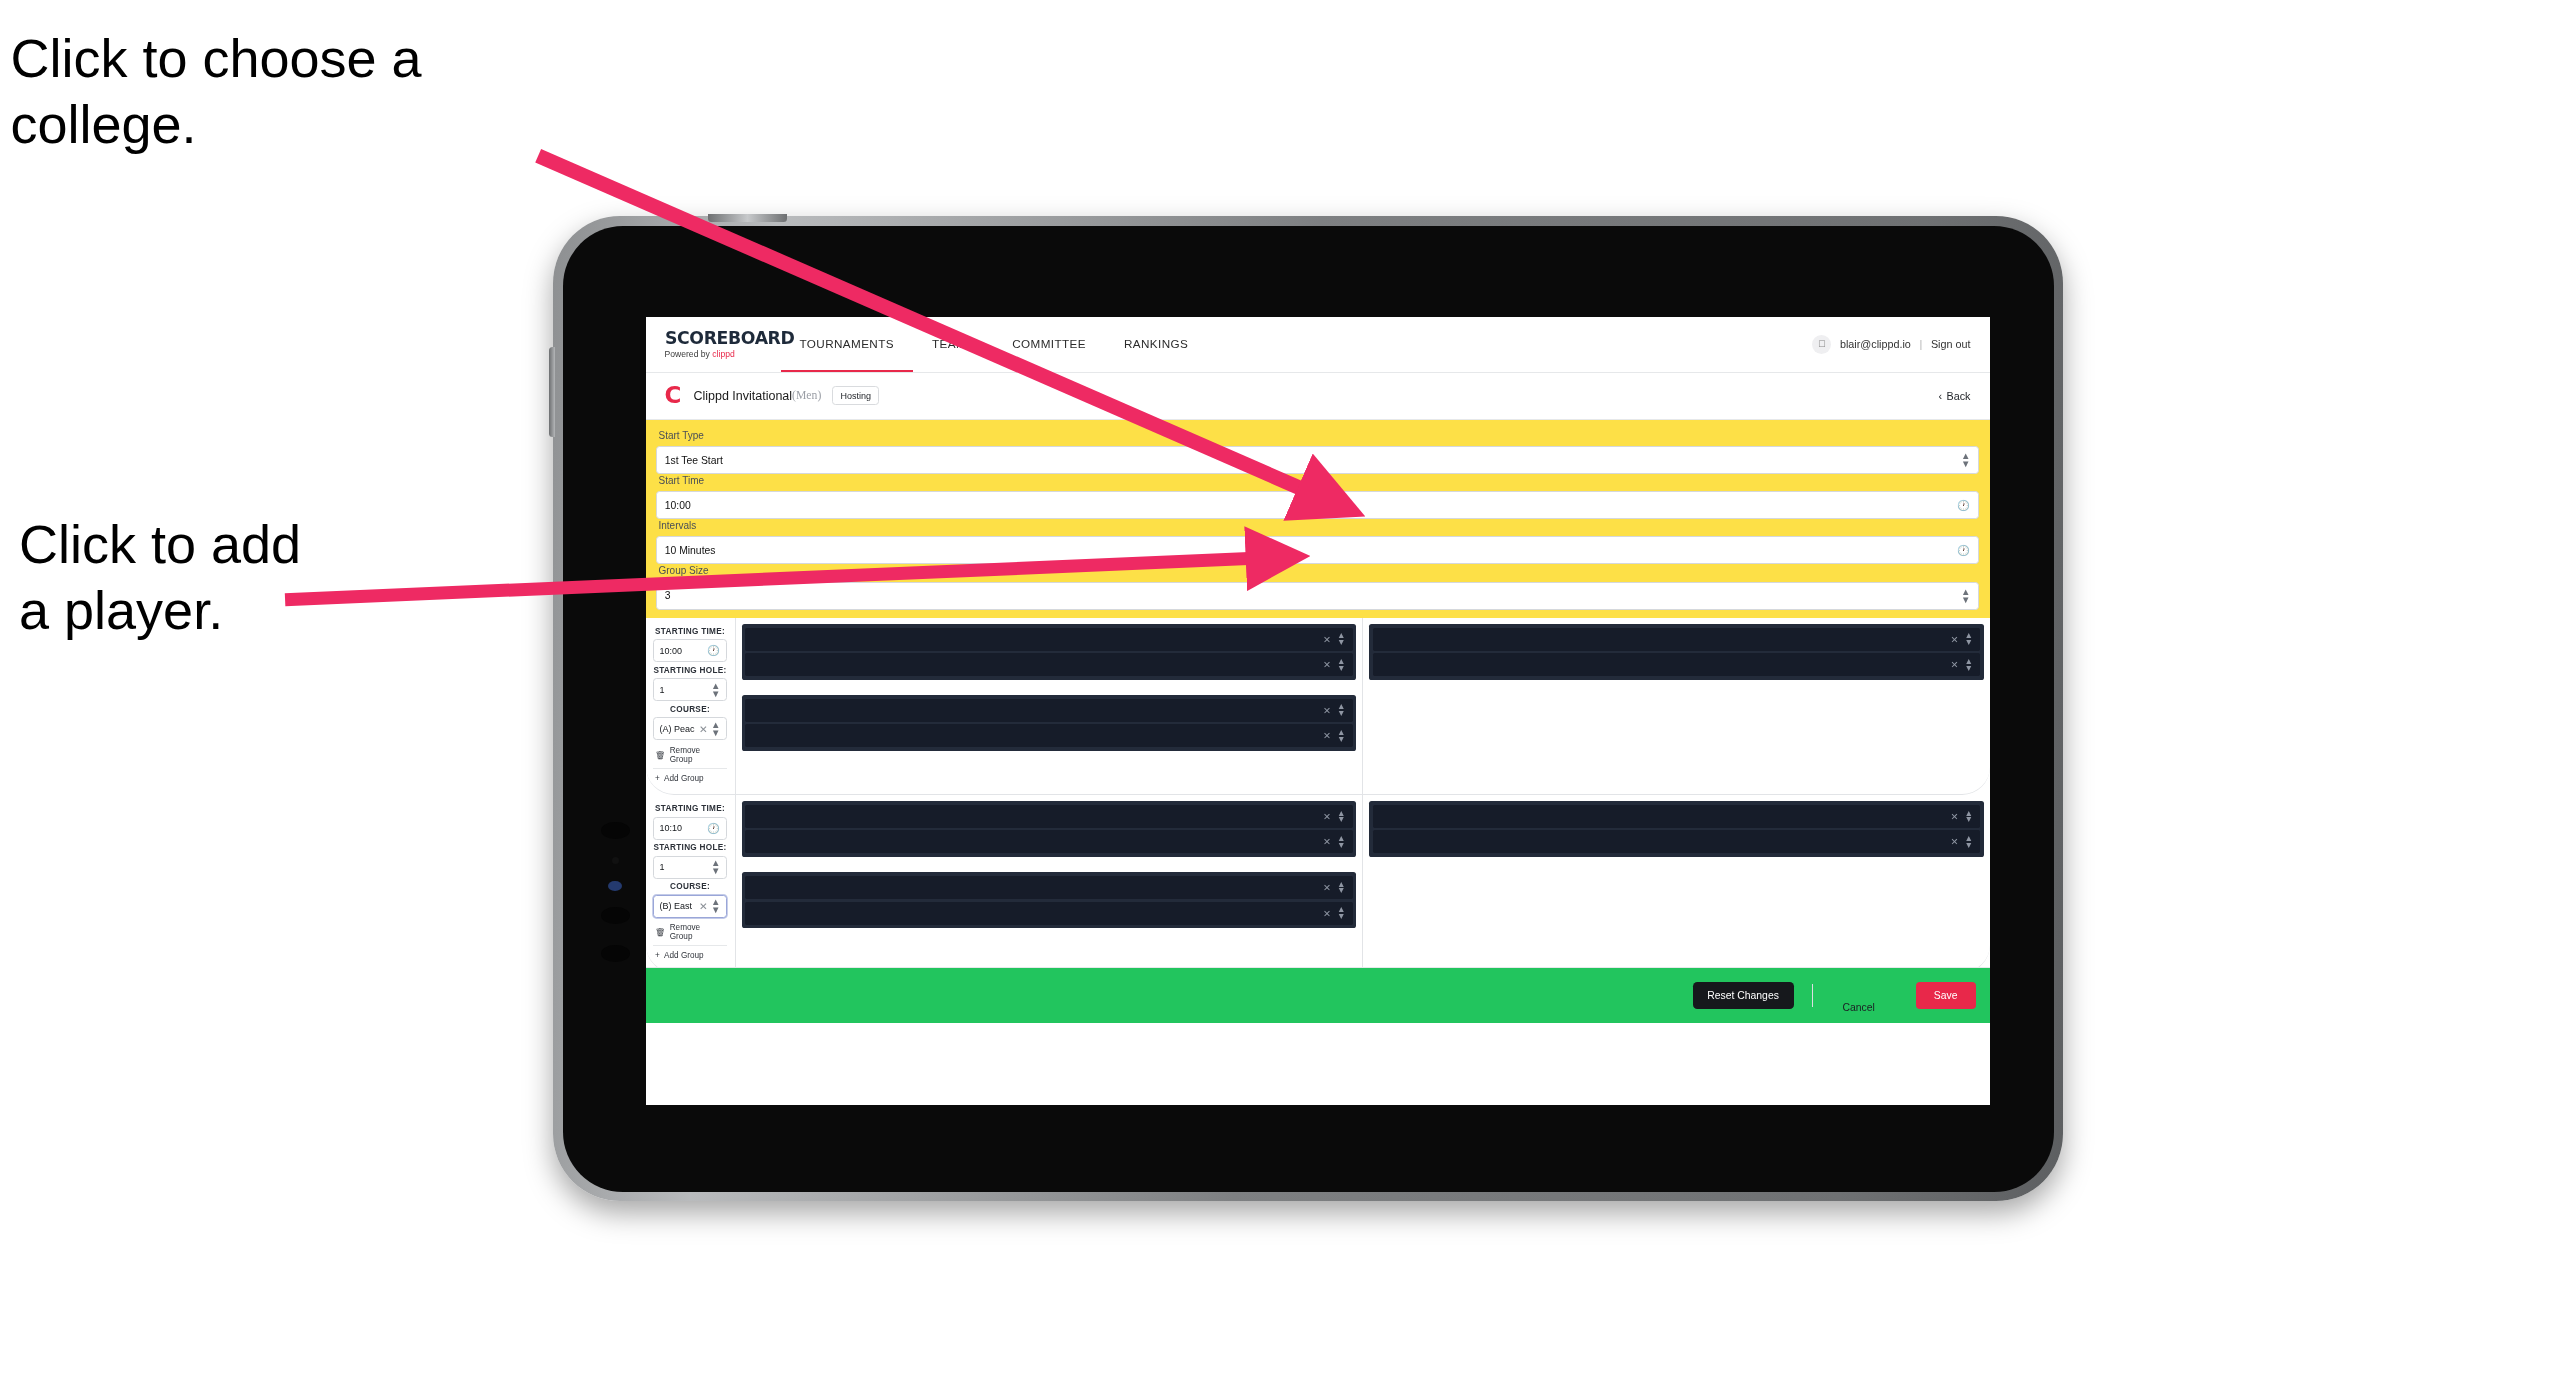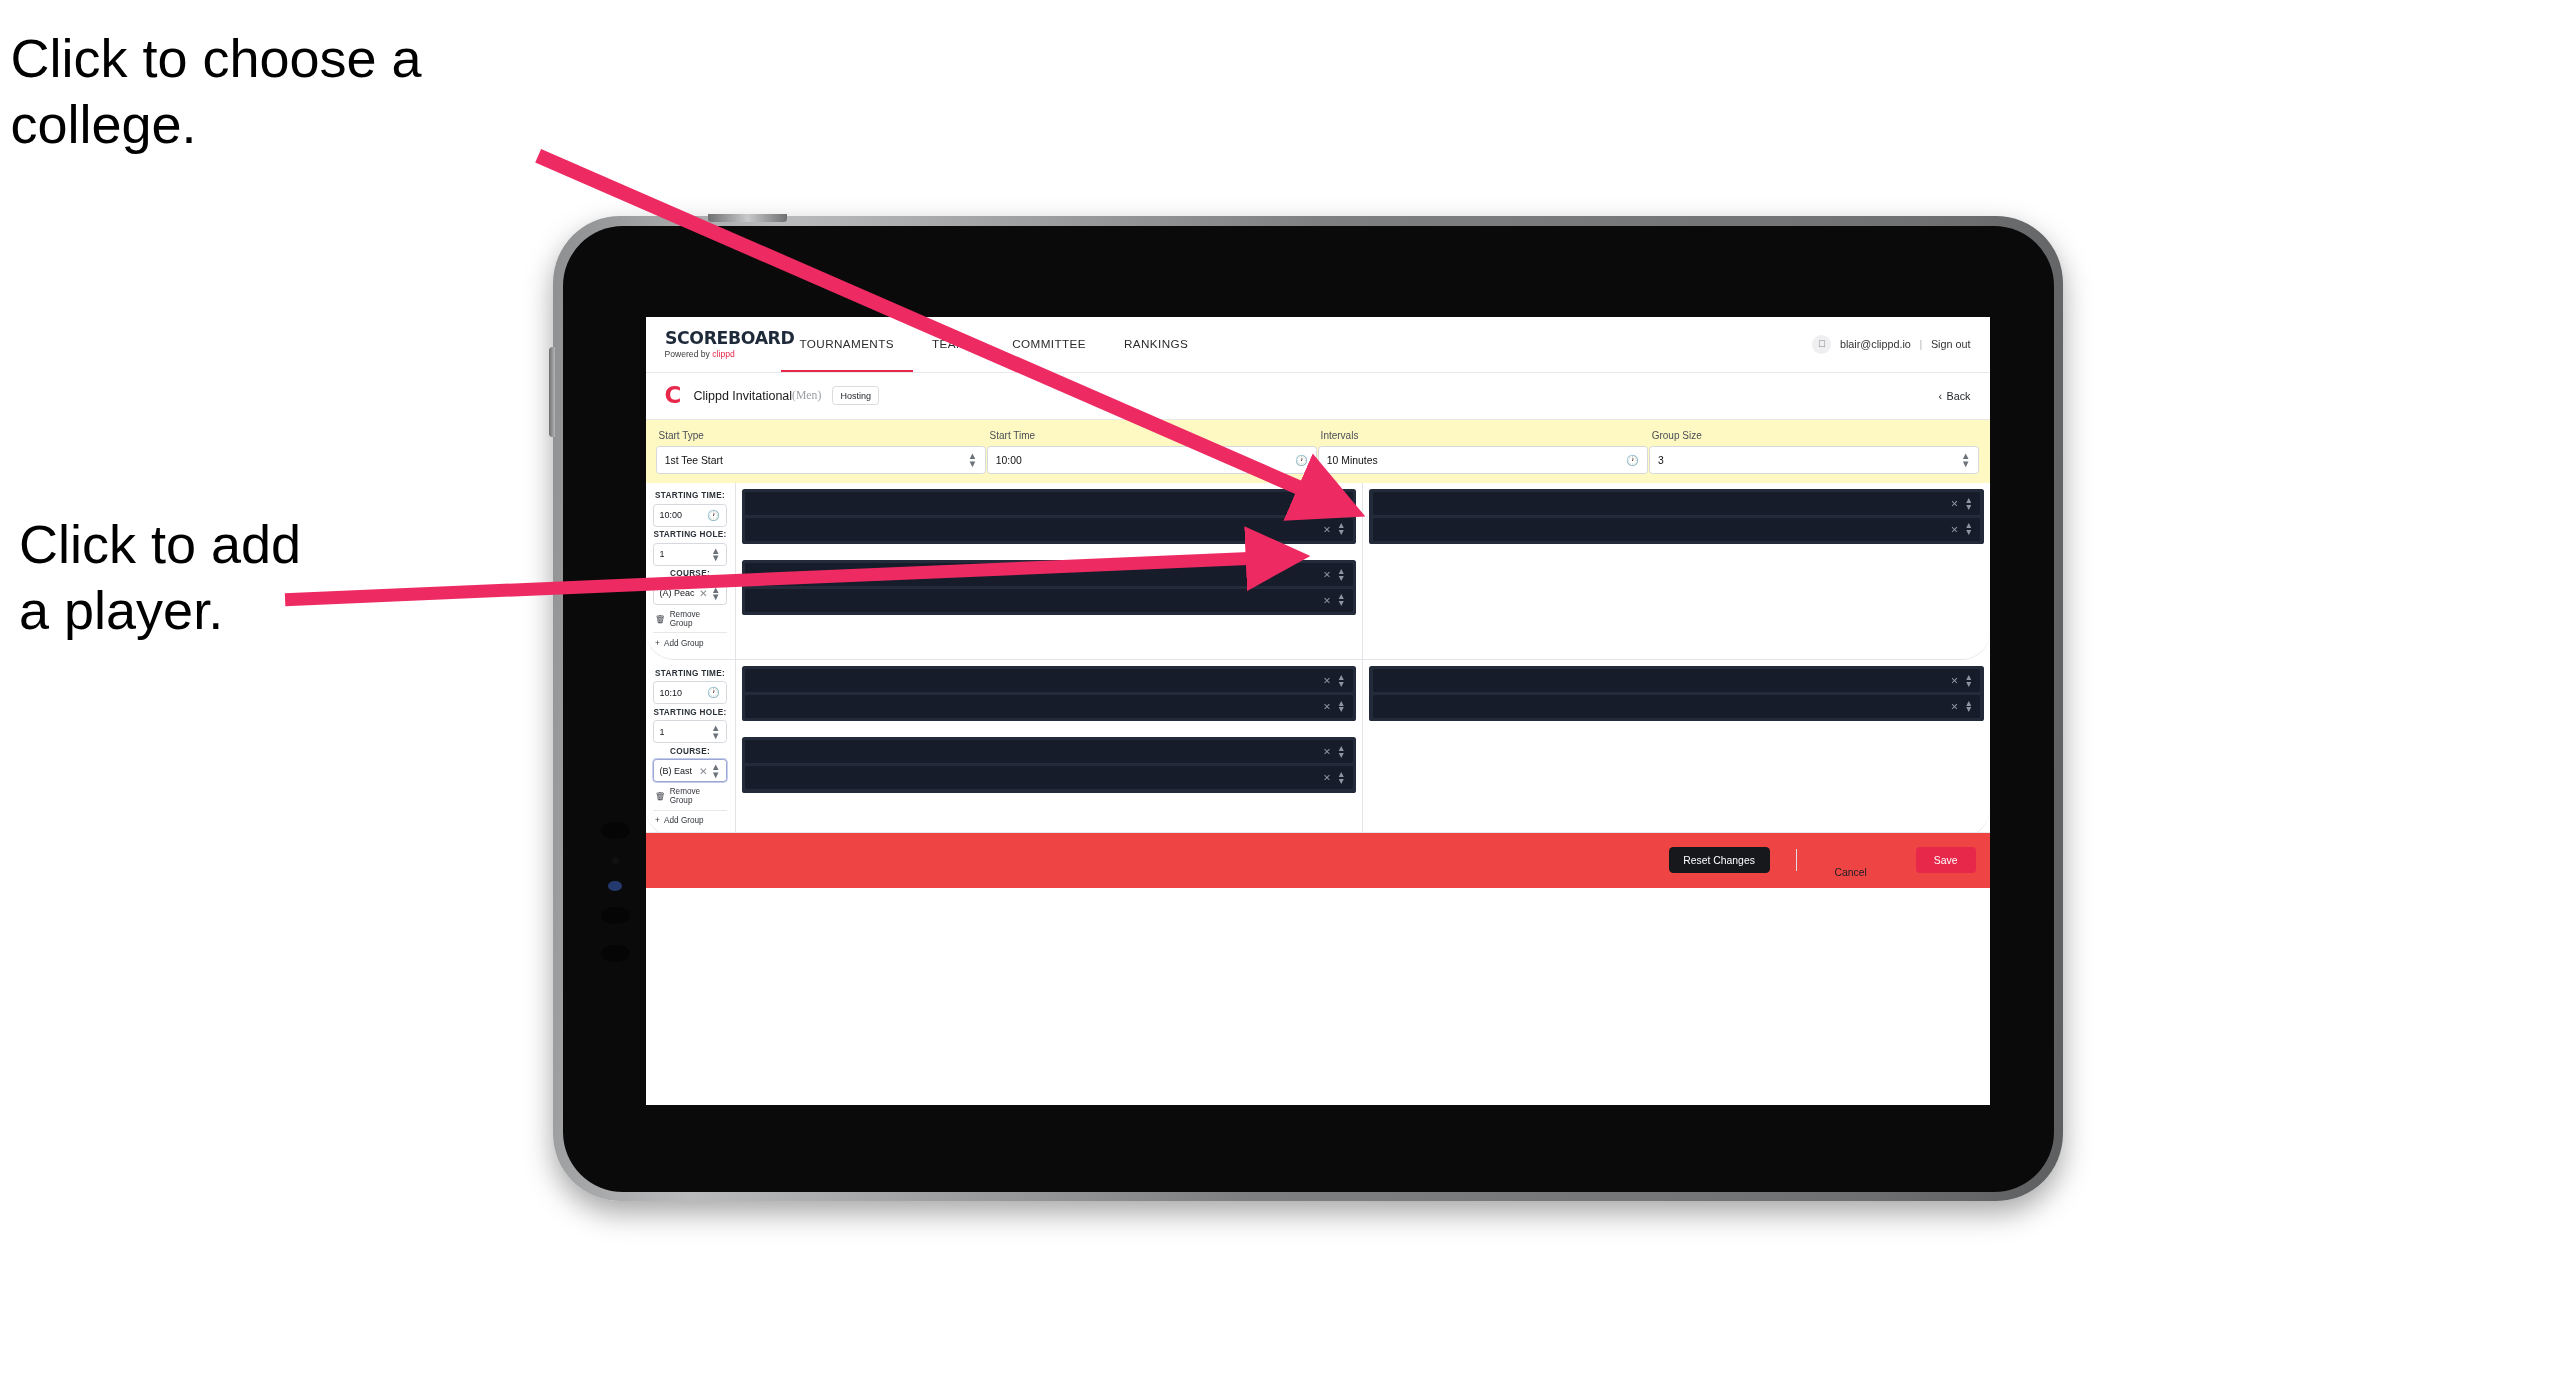--- a/index.html
+++ b/index.html
@@ -79,21 +79,21 @@
   }
   .tname{font-size:12.5px;color:#1a1a1a;}
   .tgender{font-size:11.7px;color:#9b9fa6;margin-left:0;font-family:Liberation Serif, serif;}
   .tbadge{
     margin-left:11.2px;border:0.9px solid #d9dbde;border-radius:3.5px;
     padding:3.5px 7px;font-size:9px;color:#23262b;
   }
   .back{margin-left:auto;font-size:10.8px;color:#23262b;cursor:pointer;display:flex;align-items:center;gap:4.3px;}
 
   
-  .filters{display:flex;padding:10.4px 10.4px 8.6px 10.4px;gap:1px;background:#fef9c3;}
+  .filters{display:flex;padding:10.4px 10.4px 8.6px 10.4px;gap:1px;background:#fde047;flex-direction:column;}
   .field{flex:1;display:flex;flex-direction:column;}
   .field label{font-size:10px;color:#4a4f57;margin:0 0 5.2px 2.6px;}
   .ctl{
     height:26px;border:0.9px solid #d5d8dc;border-radius:3.5px;background:#fff;
     display:flex;align-items:center;padding:0 7.8px;font-size:10.4px;color:#111;
     position:relative;cursor:pointer;
   }
   .ctl .val{flex:1;white-space:nowrap;overflow:hidden;}
   .ico{color:#8b9097;font-size:10.4px;display:flex;align-items:center;}
   .spin{font-size:9.5px;line-height:.82;display:flex;flex-direction:column;color:#6c727a;}
@@ -130,22 +130,22 @@
     height:23px;background:#161c29;border-radius:1.7px;display:flex;align-items:center;
     padding:0 7px;margin-bottom:2.6px;cursor:pointer;
   }
   .prow:last-child{margin-bottom:0;}
   .prow .pfill{flex:1;}
   .prow .px{color:#8f96a3;font-size:9.5px;margin-right:6px;}
   .prow .pspin{color:#8f96a3;font-size:8.6px;line-height:.8;display:flex;flex-direction:column;}
 
   
   .footer{
-    height:55px;background:#ef4444;border-top:0.9px solid #e6e8ea;
-    display:flex;align-items:center;justify-content:flex-end;gap:12px;padding:0 14px;
+    height:55px;background:#22c55e;border-top:0.9px solid #e6e8ea;
+    display:flex;align-items:center;justify-content:flex-end;gap:4px;padding:0 14px;
   }
   .btn-dark{
     background:#16181c;color:#fff;border-radius:4.3px;padding:7.8px 14.7px;font-size:10.4px;cursor:pointer;
   }
   .vdiv{width:0.9px;height:22.5px;background:#dcdee1;margin:0 14px;}
   .btn-plain{color:#1b1e23;font-size:10.4px;padding:7.8px 12px;cursor:pointer;margin-top:24px;}
   .btn-save{
     background:#e8284a;color:#fff;border-radius:4px;padding:7.8px 18px;font-size:10.4px;
     margin-left:25px;cursor:pointer;
   }

